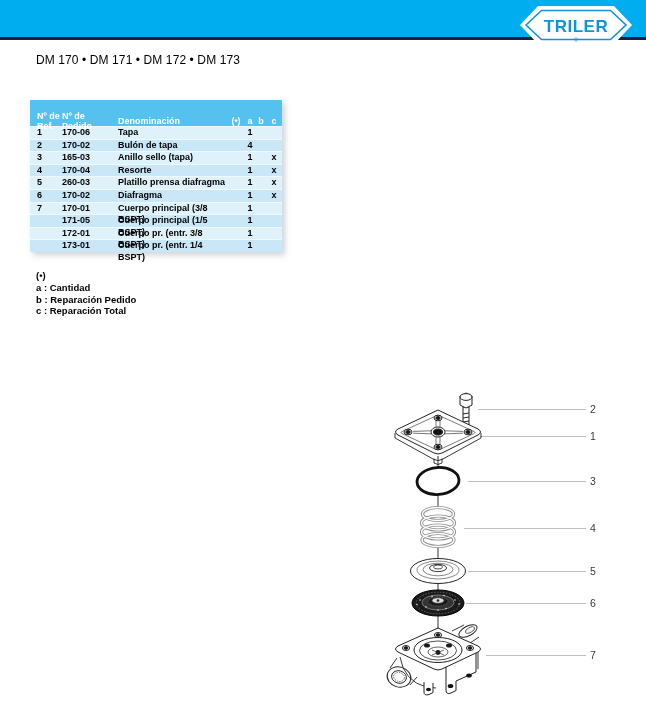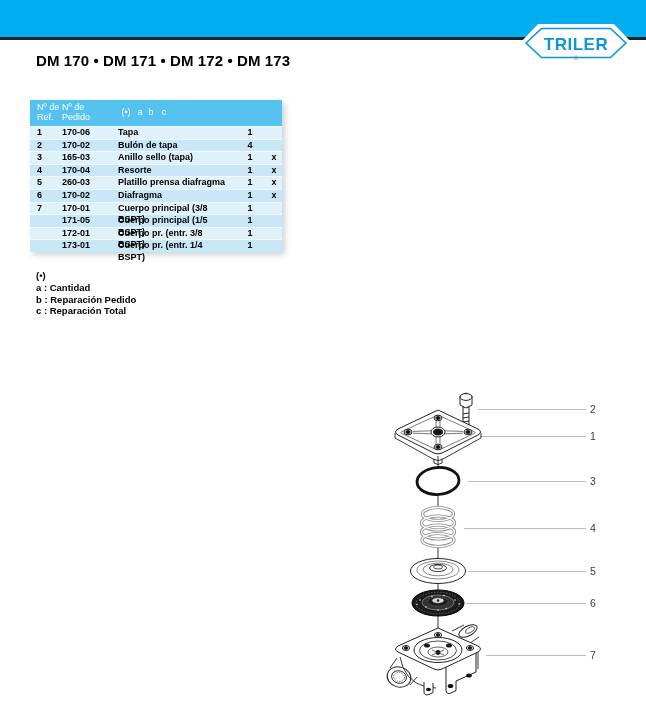--- a/index.html
+++ b/index.html
@@ -6,29 +6,29 @@
     --band:#00ADEE; --band-rule:#1A2430; --table-header-bg:#55C1EF;
     --row-light:#DFF2FB; --row-dark:#C9E7F7; --logo-blue:#0C95D9; --leader-gray:#BDBDBD;
   }
   *{margin:0;padding:0;box-sizing:border-box}
   html,body{background:#fff}
   body{font-family:"Liberation Sans",sans-serif;}
   .page{position:relative;width:646px;height:720px;background:#fff;overflow:hidden}
 
   
   .topband{position:absolute;left:0;top:0;width:646px;height:40px;background:var(--band);border-bottom:3px solid var(--band-rule)}
-  .logo{position:absolute;left:516px;top:20px;width:120px;height:46px}
+  .logo{position:absolute;left:516px;top:2px;width:120px;height:46px}
 
   
   .titleblock{position:absolute;left:36px;top:54px;color:#000}
-  .titleblock div{font-size:15px;font-weight:bold;line-height:13px;letter-spacing:.1px}
+  .titleblock div{font-size:12px;font-weight:normal;line-height:13px;letter-spacing:.1px}
 
   
   .parts-table{position:absolute;left:30px;top:100px;width:252px;box-shadow:3px 3px 6px rgba(110,130,145,.35)}
-  .thead{display:flex;background:var(--table-header-bg);color:#fff;font-weight:normal;font-size:9px;height:26px;padding-top:3px}
+  .thead{display:flex;background:var(--table-header-bg);color:#fff;font-weight:bold;font-size:9px;height:26px;padding-top:12px}
   .thead .two span{display:block;line-height:9.5px}
   .thead .den,.thead .star,.thead .a,.thead .b,.thead .cc{line-height:19px}
   .trow{display:flex;font-size:9px;font-weight:bold;color:#000;height:12.6px;line-height:11.6px;border-top:1px solid #EFF9FE}
   .trow:nth-child(odd){background:var(--row-light)}
   .trow:nth-child(even){background:var(--row-dark)}
   .c{flex:none}
   .ref{width:32px;padding-left:7px}
   .ped{width:56px}
   .den{width:110px}
   .star{width:16px;text-align:center}
@@ -69,20 +69,21 @@
   <div class="parts-table">
     <div class="thead">
       <div class="c ref two">
         <span>Nº de</span>
         <span>Ref.</span>
       </div>
       <div class="c ped two">
         <span>Nº de</span>
         <span>Pedido</span>
       </div>
+      <div class="c den">Denominación</div>
       <div class="c star">(•)</div>
       <div class="c a">a</div>
       <div class="c b">b</div>
       <div class="c cc">c</div>
     </div>
     <div class="tbody">
       <div class="trow">
           <div class="c ref">1</div>
           <div class="c ped">170-06</div>
           <div class="c den">Tapa</div>

